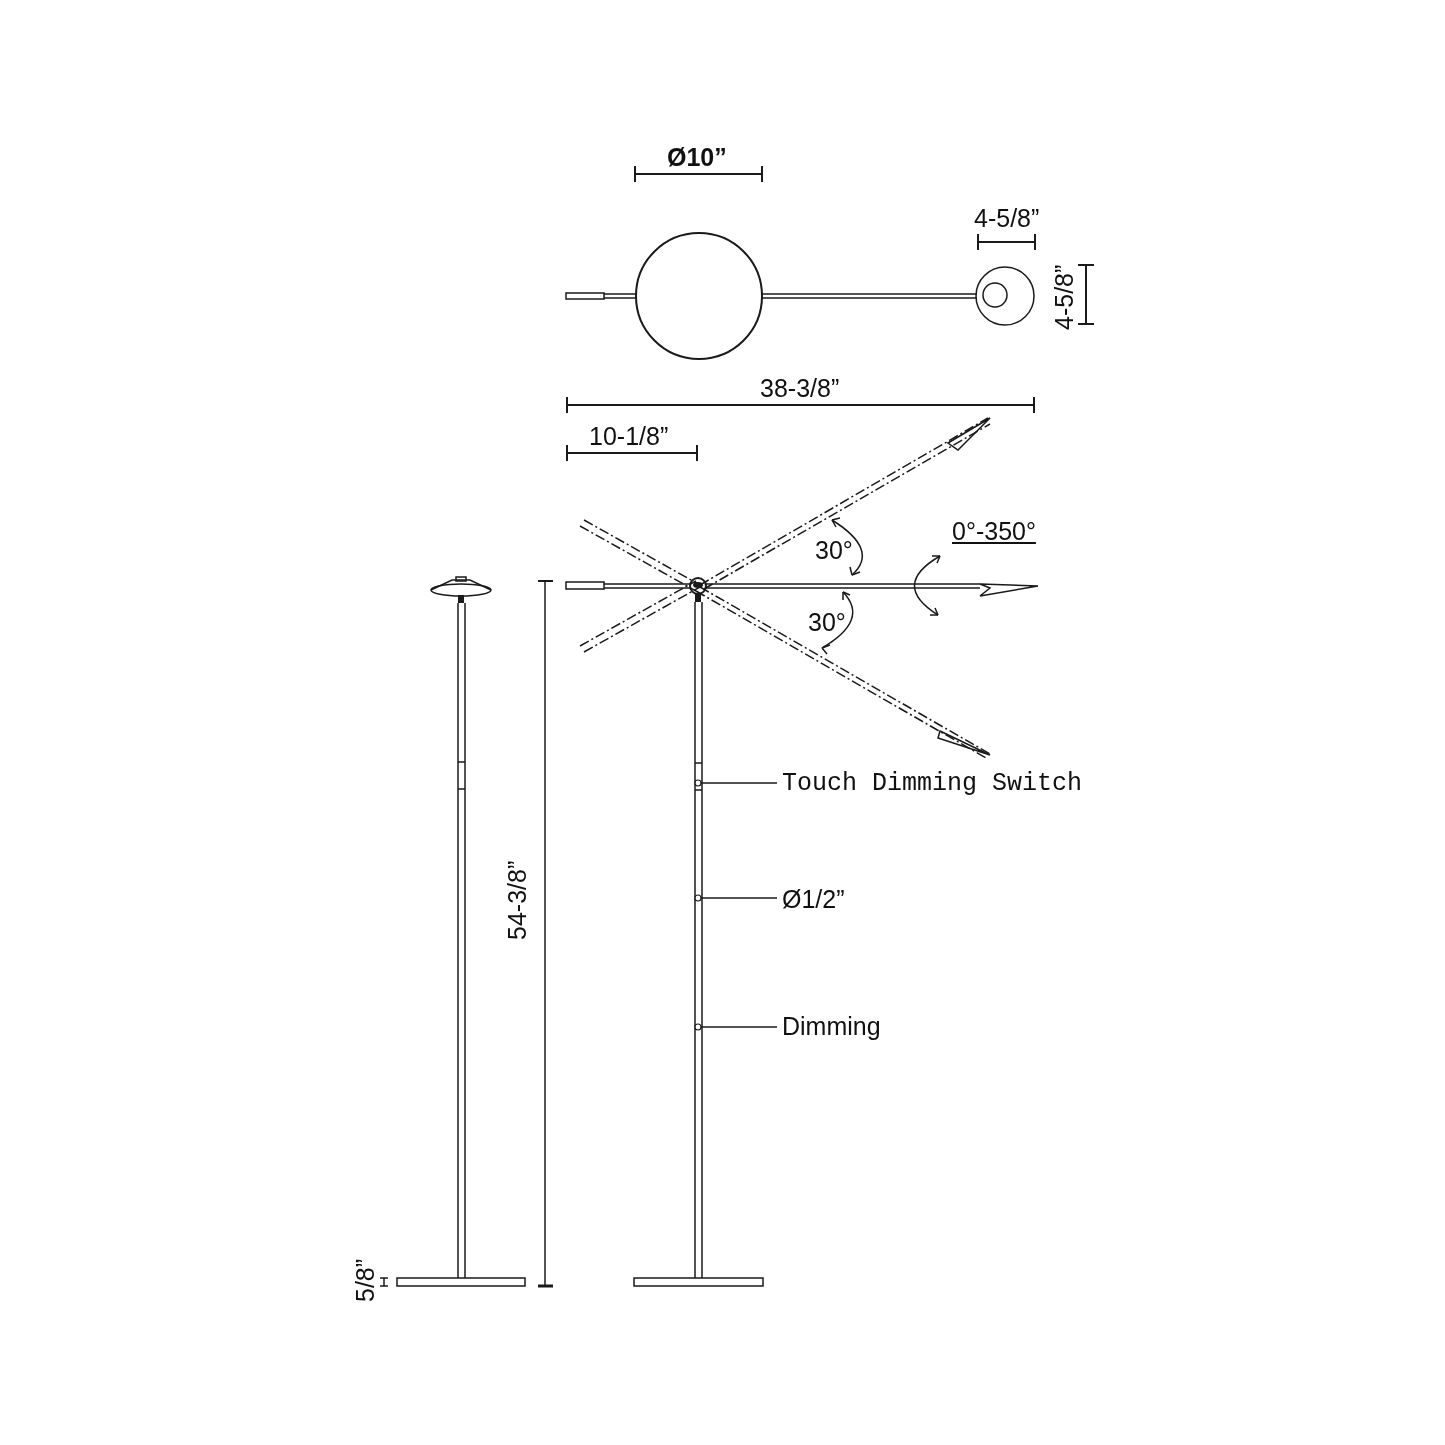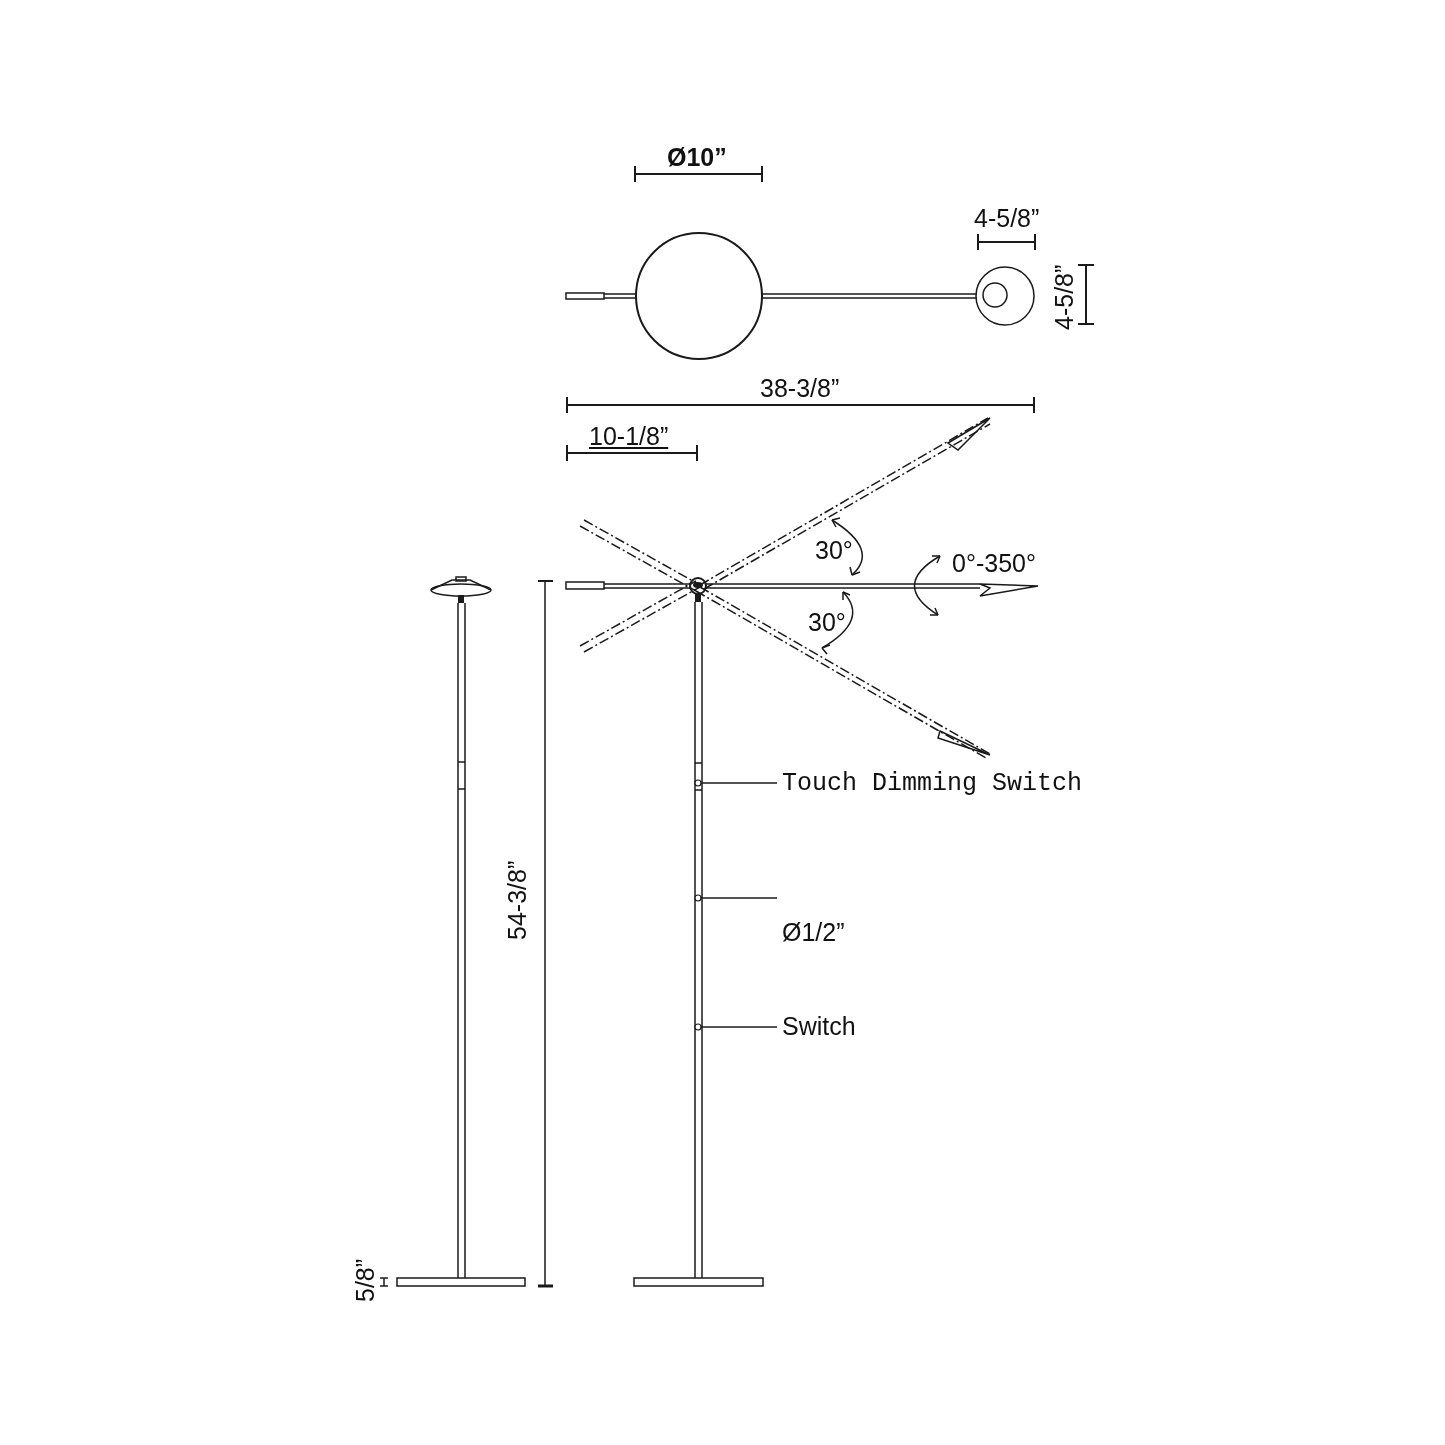--- a/index.html
+++ b/index.html
@@ -119,21 +119,21 @@
     <line x1="701" y1="898" x2="777" y2="898" stroke-width="1.5"></line>
     <circle cx="698" cy="1027" r="3" fill="#fff" stroke-width="1.2"></circle>
     <line x1="701" y1="1027" x2="777" y2="1027" stroke-width="1.5"></line>
   </g>
 </svg>
 
 <div class="lbl" style="left:667px;top:145px;font-weight:bold;">Ø10”</div>
 <div class="lbl" style="left:974px;top:206px;">4-5/8”</div>
 <div class="lbl vert" style="left:1052px;top:330px;">4-5/8”</div>
 <div class="lbl" style="left:760px;top:376px;">38-3/8”</div>
-<div class="lbl" style="left:589px;top:424px;text-decoration:underline;">10-1/8”</div>
+<div class="lbl" style="left:589px;top:424px;">10-1/8”</div>
 <div class="lbl" style="left:815px;top:538px;">30°</div>
-<div class="lbl" style="left:952px;top:551px;">0°-350°</div>
+<div class="lbl" style="left:952px;top:519px;text-decoration:underline;">0°-350°</div>
 <div class="lbl" style="left:808px;top:610px;">30°</div>
 <div class="lbl vert" style="left:505px;top:940px;">54-3/8”</div>
 <div class="lbl vert" style="left:353px;top:1302px;">5/8”</div>
 <div class="lbl" style="left:782px;top:771px;font-family:Liberation Mono, monospace;">Touch Dimming Switch</div>
-<div class="lbl" style="left:782px;top:887px;margin-top:33px;">Ø1/2”</div>
-<div class="lbl" style="left:782px;top:1014px;">Switch</div>
+<div class="lbl" style="left:782px;top:887px;">Ø1/2”</div>
+<div class="lbl" style="left:782px;top:1014px;">Dimming</div>
 
 </body></html>

